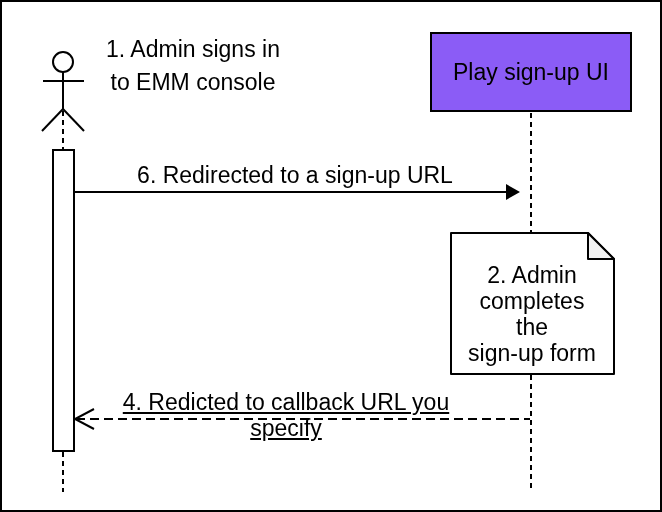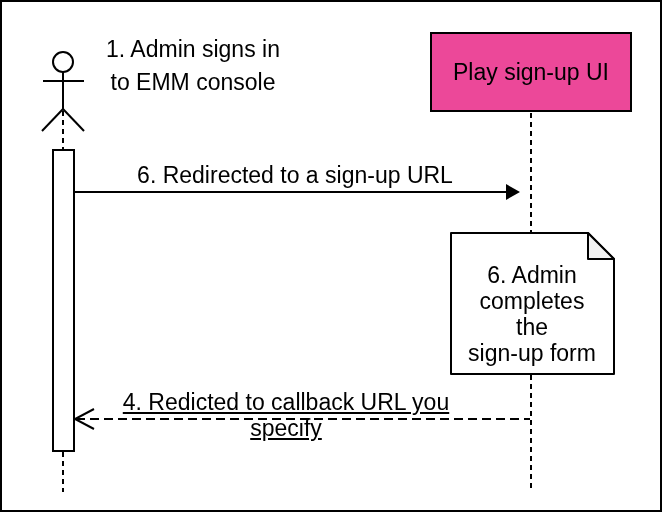--- a/index.html
+++ b/index.html
@@ -31,21 +31,21 @@
   .label-step1 { left: 191px; top: 31px; line-height: 33px; }
   .label-msg2  { left: 293px; top: 160px; }
   .label-msg4  { left: 284px; top: 387px; text-decoration: underline; }
   .label-note  { left: 530px; top: 260px; }
   .participant-box {
     position: absolute;
     left: 428px; top: 30px;
     width: 202px; height: 80px;
     box-sizing: border-box;
     border: 2px solid #000000;
-    background: #ec4899;
+    background: #8b5cf6;
     display: flex;
     align-items: center;
     justify-content: center;
     font-size: 23px;
   }
 </style>
 </head>
 <body>
 
 <div class="canvas">
@@ -86,19 +86,19 @@
 
   <div class="participant-box">
     <span>Play sign-up UI</span>
   </div>
 
   <div class="label label-step1">1. Admin signs in
 to EMM console</div>
 
   <div class="label label-msg2">6. Redirected to a sign-up URL</div>
 
-  <div class="label label-note">6. Admin
+  <div class="label label-note">2. Admin
 completes the
 sign-up form</div>
 
   <div class="label label-msg4">4. Redicted to callback URL you specify</div>
 
 </div>
 
 </body></html>

